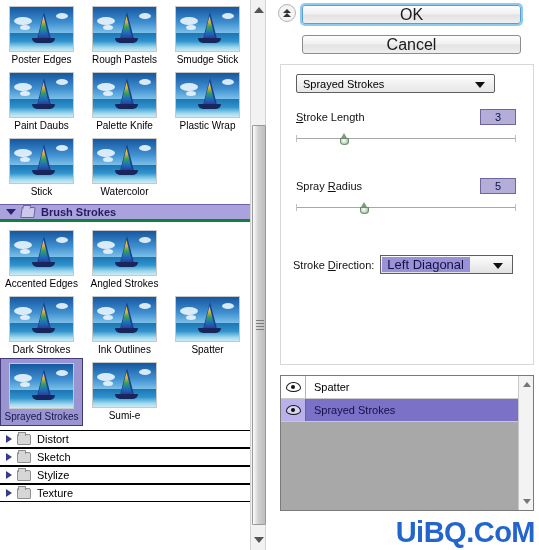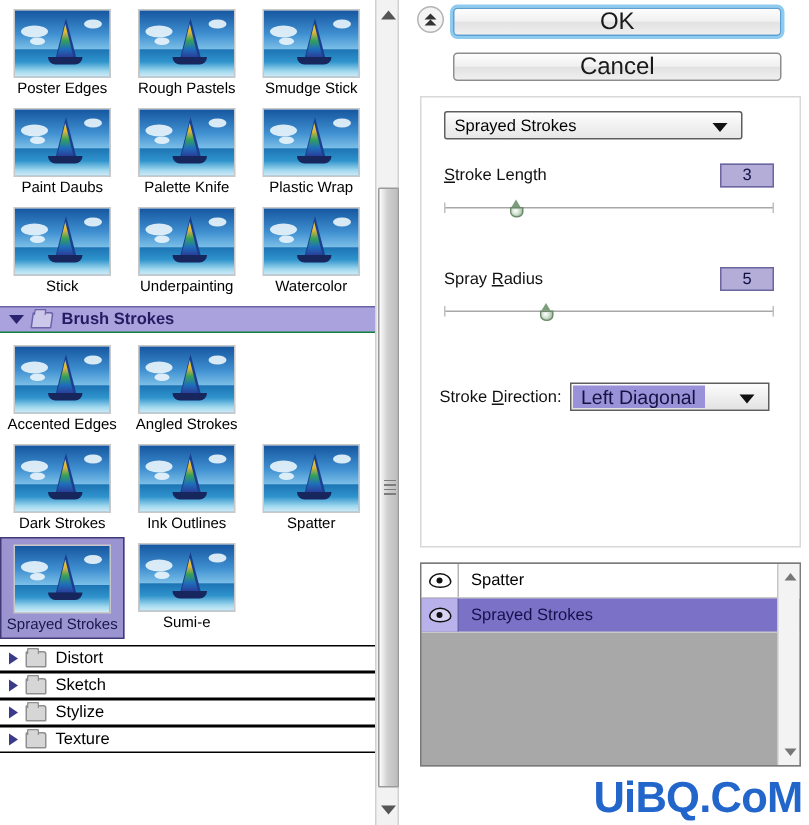--- a/index.html
+++ b/index.html
@@ -88,21 +88,21 @@
     border-bottom: 1px solid #000000;
     background: #ffffff;
     font-size: 11px;
     cursor: default;
   }
   .cat-header.open {
     background: #a9a2dd;
     font-weight: bold;
     color: #241c63;
     border-top: 1px solid #6b63a8;
-    border-bottom: 1px solid #15803d;
+    border-bottom: 3px solid #15803d;
   }
   .tri {
     width: 0; height: 0; margin-right: 5px;
     border-top: 4px solid transparent;
     border-bottom: 4px solid transparent;
     border-left: 6px solid #3a3a8a;
   }
   .cat-header.open .tri {
     border-left: 5px solid transparent;
     border-right: 5px solid transparent;
@@ -469,33 +469,20 @@
             <div class="thumb-img">
               <span class="tb-sky"></span>
               <span class="tb-sea"></span>
               <span class="tb-cloud tb-c1"></span>
               <span class="tb-cloud tb-c2"></span>
               <span class="tb-cloud tb-c3"></span>
               <span class="tb-sail"></span>
               <span class="tb-sail2"></span>
               <span class="tb-hull"></span>
             </div>
-            <div class="thumb-label">Underpainting</div>
-          </div>
-          <div class="thumb-cell">
-            <div class="thumb-img">
-              <span class="tb-sky"></span>
-              <span class="tb-sea"></span>
-              <span class="tb-cloud tb-c1"></span>
-              <span class="tb-cloud tb-c2"></span>
-              <span class="tb-cloud tb-c3"></span>
-              <span class="tb-sail"></span>
-              <span class="tb-sail2"></span>
-              <span class="tb-hull"></span>
-            </div>
             <div class="thumb-label">Watercolor</div>
           </div>
         </div>
       </div>
 
     <div class="cat-header open" id="open-cat-header">
       <span class="tri"></span>
       <span class="folder"></span>
       <span class="cat-label">Brush Strokes</span>
     </div>

